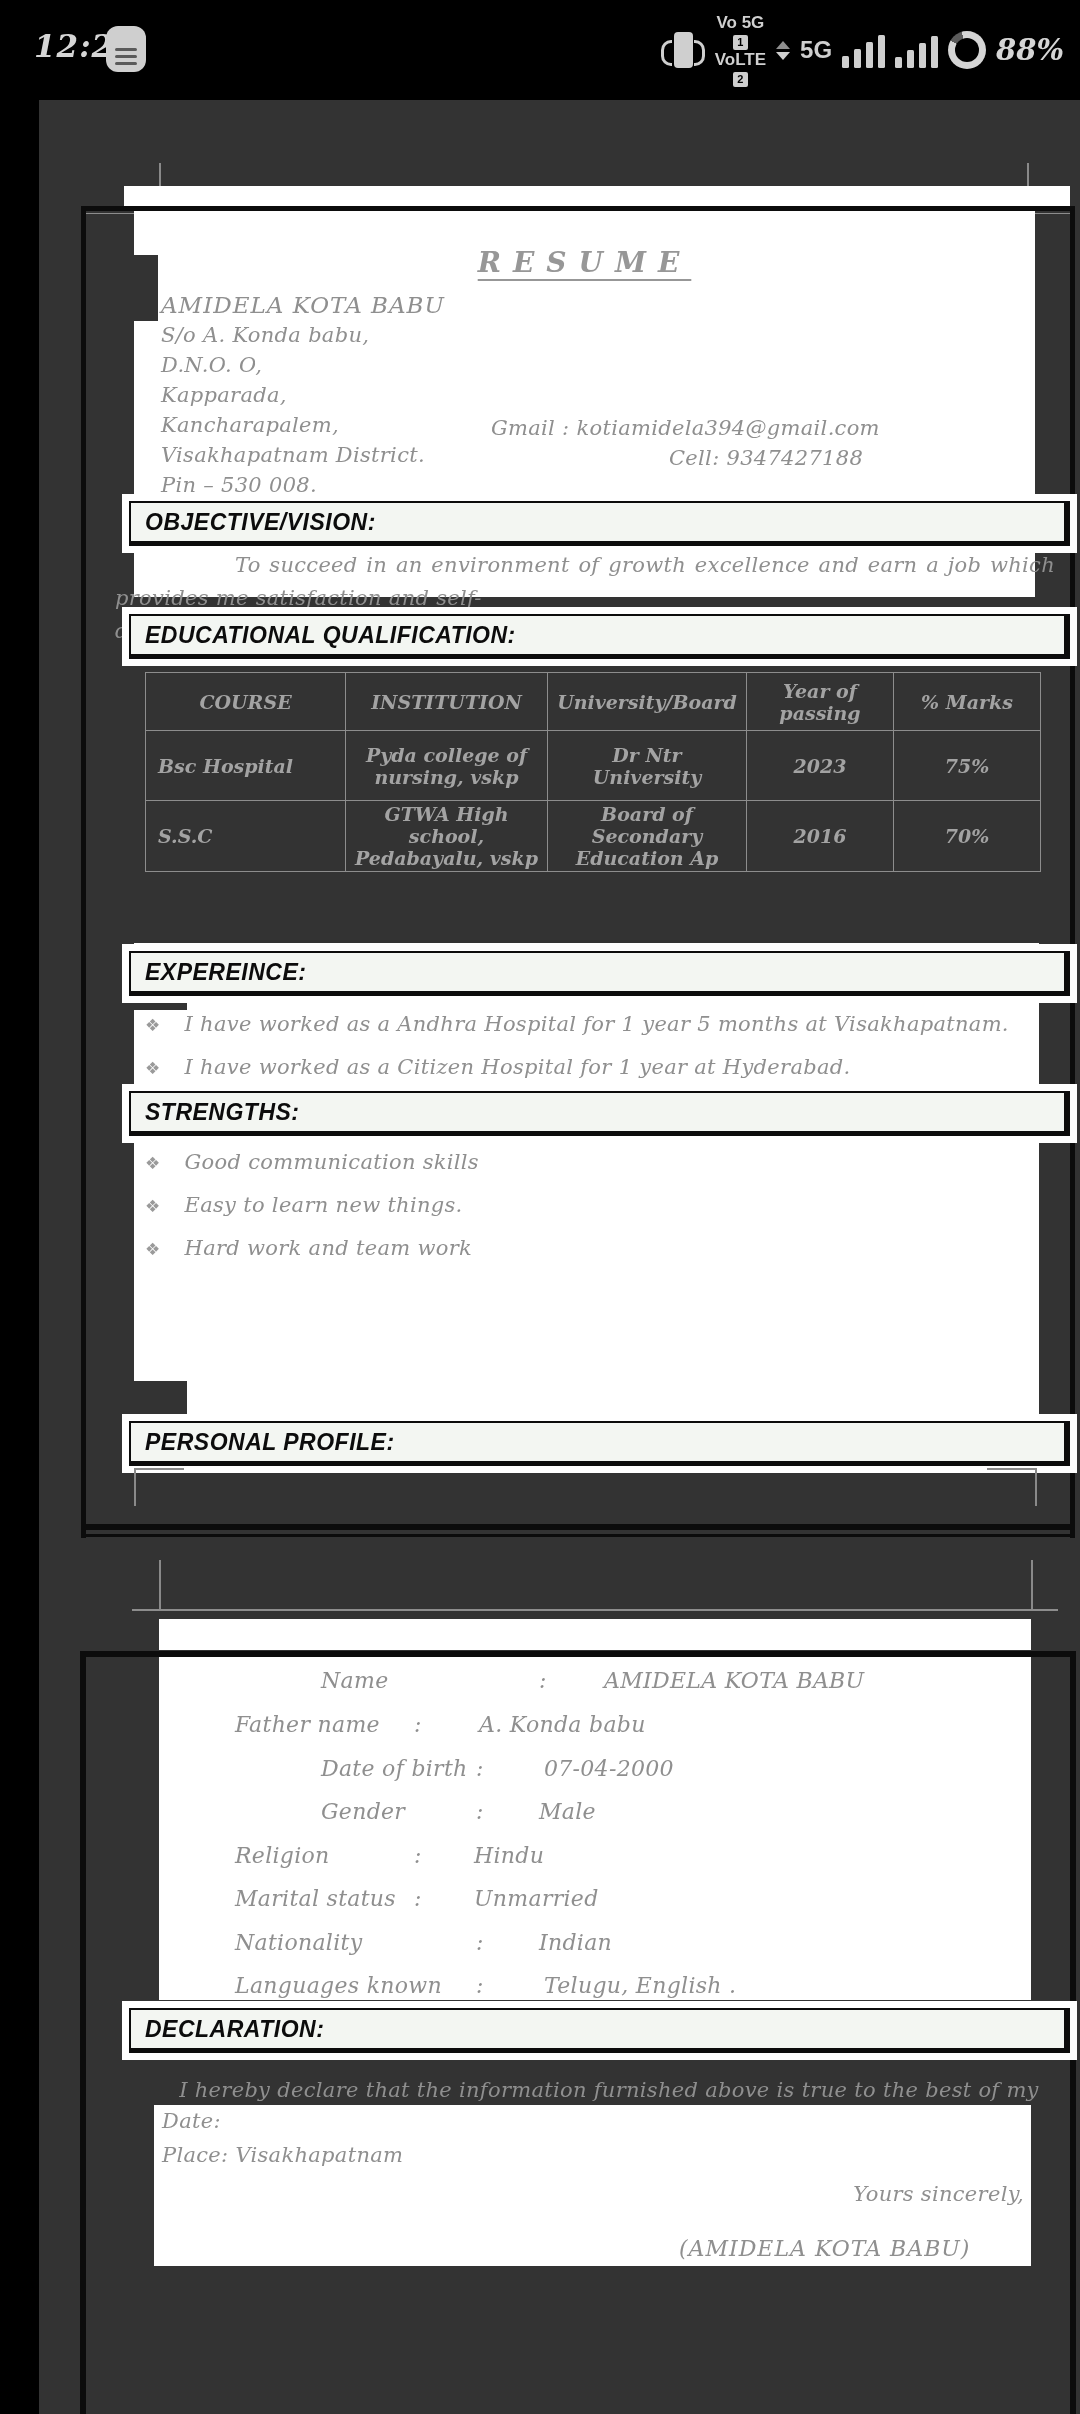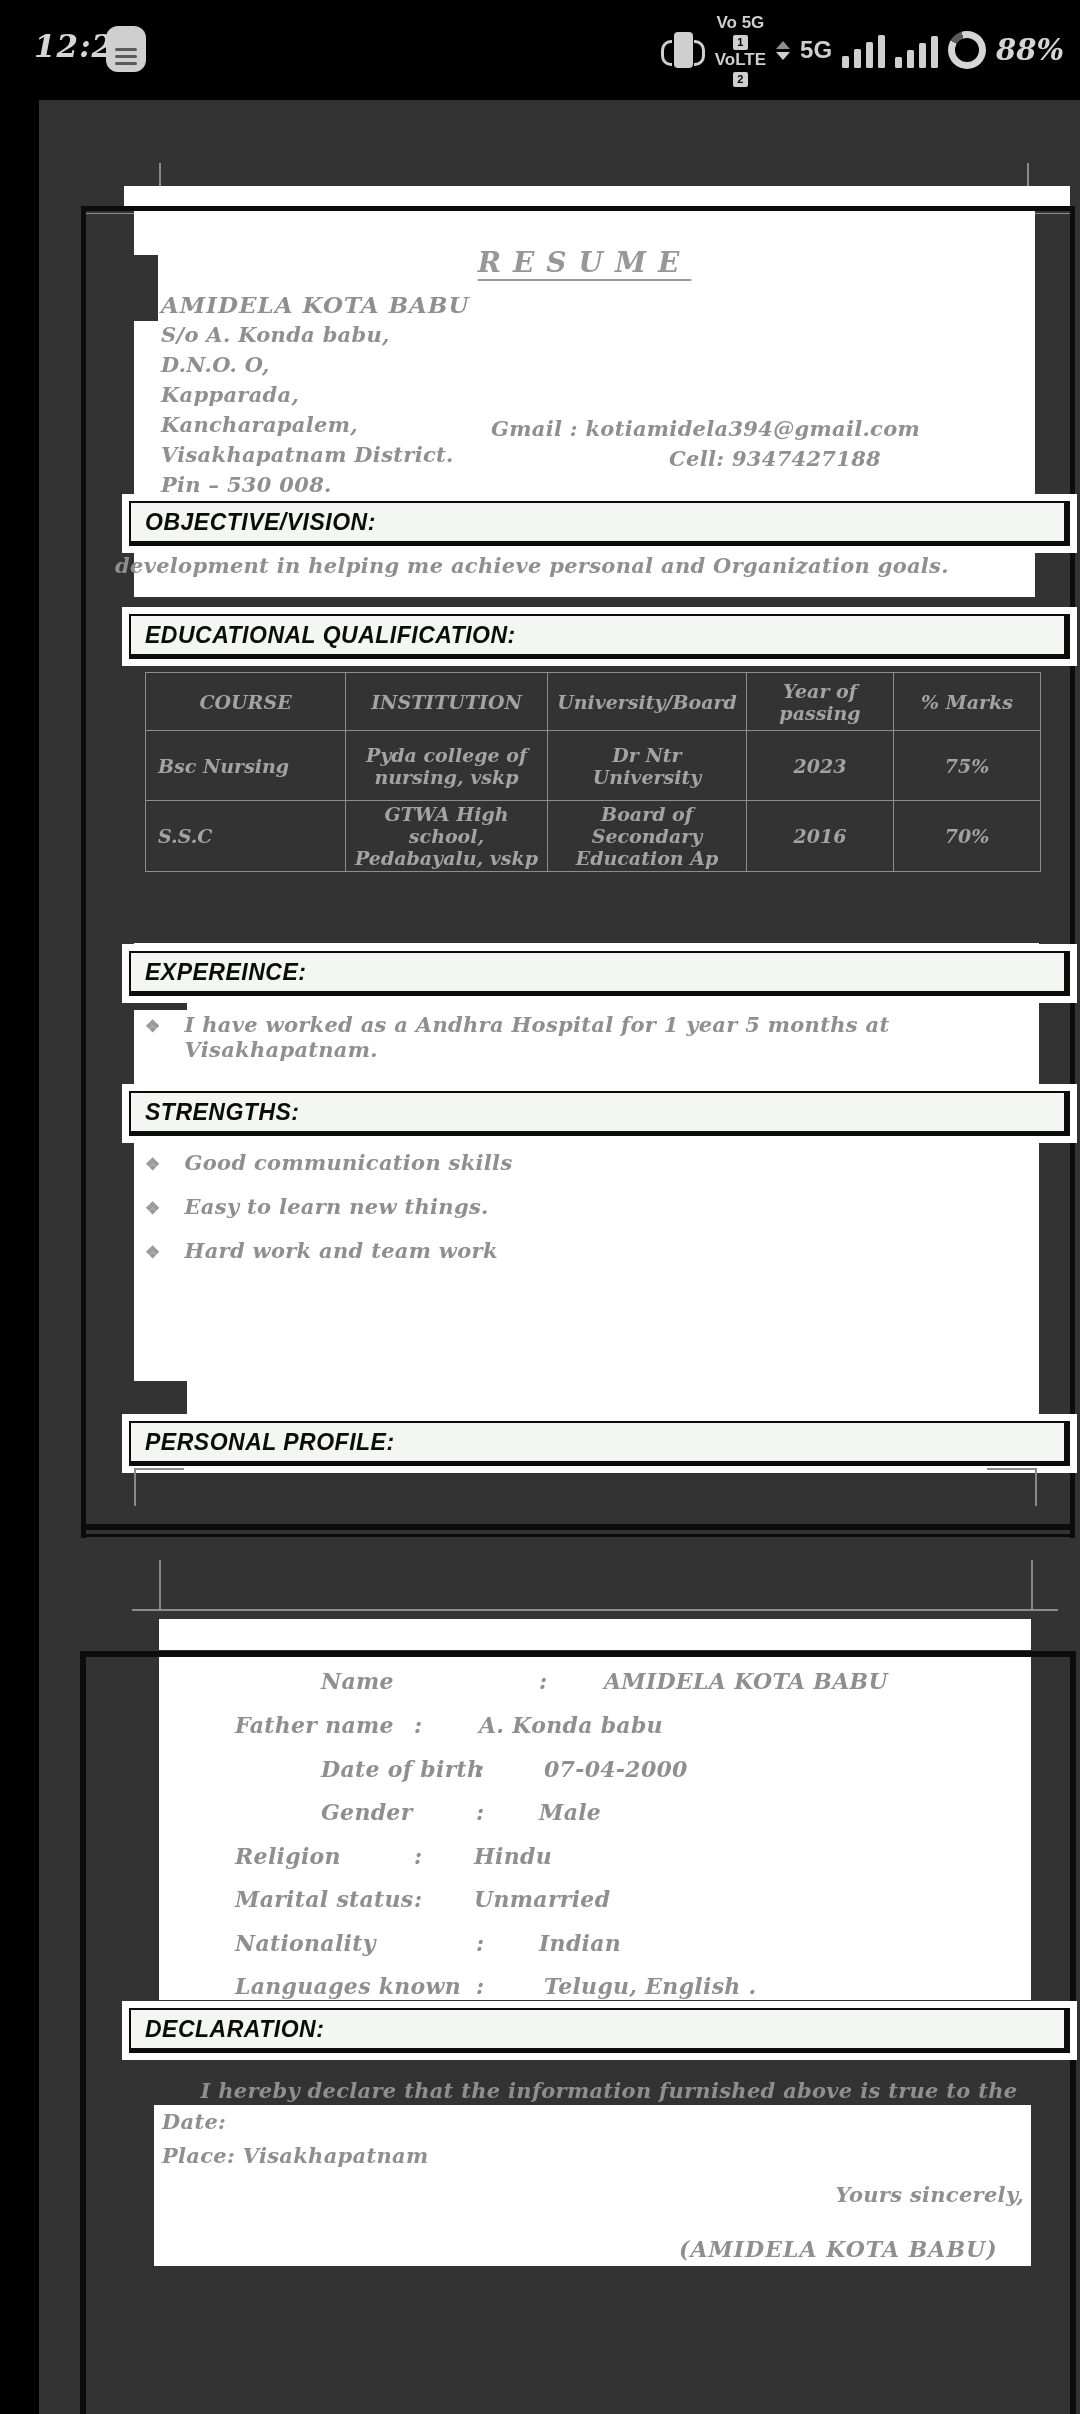--- a/index.html
+++ b/index.html
@@ -39,21 +39,21 @@
   .blackline{position:absolute;background:#0c0c0c;}
   .grayline{position:absolute;background:#8d8d8d;}
   .notch{position:absolute;background:#333333;}
   
   .hbox{position:absolute;left:90px;width:919px;height:38px;background:#f3f6f2;
         border:2px solid #0c0c0c;border-right-width:6px;border-bottom-width:5px;
         box-shadow:0 0 0 7px #ffffff;display:flex;align-items:center;padding-left:14px;
         color:#0c0c0c;font-family:"Liberation Sans",sans-serif;font-weight:800;font-style:italic;
         font-size:23px;letter-spacing:.5px;}
   
-  .g{color:#8f8f8f;font-style:italic;font-weight:bold;letter-spacing:.3px;}
+  .g{color:#8f8f8f;font-style:italic;font-weight:normal;letter-spacing:.3px;}
   .title{position:absolute;left:95px;top:146px;width:901px;text-align:center;
          color:#979797;font-size:28px;font-weight:bold;font-style:italic;letter-spacing:12px;
          text-decoration:underline;text-underline-offset:7px;}
   .addr{position:absolute;left:122px;top:190px;font-size:21px;line-height:30px;}
   .addr .nm{font-size:23px;letter-spacing:1px;}
   .objtext{position:absolute;left:76px;top:449px;width:940px;font-size:21px;line-height:33px;text-align:justify;}
   .objtext .l1{text-indent:120px;}
   
   table.edu{position:absolute;left:106px;top:572px;width:895px;border-collapse:collapse;
             color:#a3a3a3;font-style:italic;font-weight:bold;font-size:19px;text-align:center;
@@ -151,20 +151,21 @@
         <div>Kapparada,</div>
         <div>Kancharapalem,</div>
         <div>Visakhapatnam District.</div>
         <div>Pin – 530 008.</div>
       </div>
       <div class="abs g" style="left:452px;top:316px;font-size:21px">Gmail : kotiamidela394@gmail.com</div>
       <div class="abs g" style="left:630px;top:346px;font-size:21px">Cell: 9347427188</div>
 
       <div class="hbox" style="top:401px">OBJECTIVE/VISION:</div>
       <div class="objtext g">
+        <div class="l1">To succeed in an environment of growth excellence and earn a job which provides me satisfaction and self-</div>
         <div>development in helping me achieve personal and Organization goals.</div>
       </div>
 
       <div class="hbox" style="top:514px">EDUCATIONAL QUALIFICATION:</div>
       <table class="edu">
         <colgroup>
             <col style="width:200px">
             <col style="width:202px">
             <col style="width:199px">
             <col style="width:147px">
@@ -174,21 +175,21 @@
           <tr>
             <th style="text-align:center">COURSE</th>
             <th>INSTITUTION</th>
             <th>University/Board</th>
             <th>Year of passing</th>
             <th>% Marks</th>
           </tr>
         </thead>
         <tbody>
           <tr>
-            <td>Bsc Nursing</td>
+            <td>Bsc Hospital</td>
             <td>Pyda college of nursing, vskp</td>
             <td>Dr Ntr University</td>
             <td>2023</td>
             <td>75%</td>
           </tr>
           <tr>
             <td>S.S.C</td>
             <td>GTWA High school, Pedabayalu, vskp</td>
             <td>Board of Secondary Education Ap</td>
             <td>2016</td>

